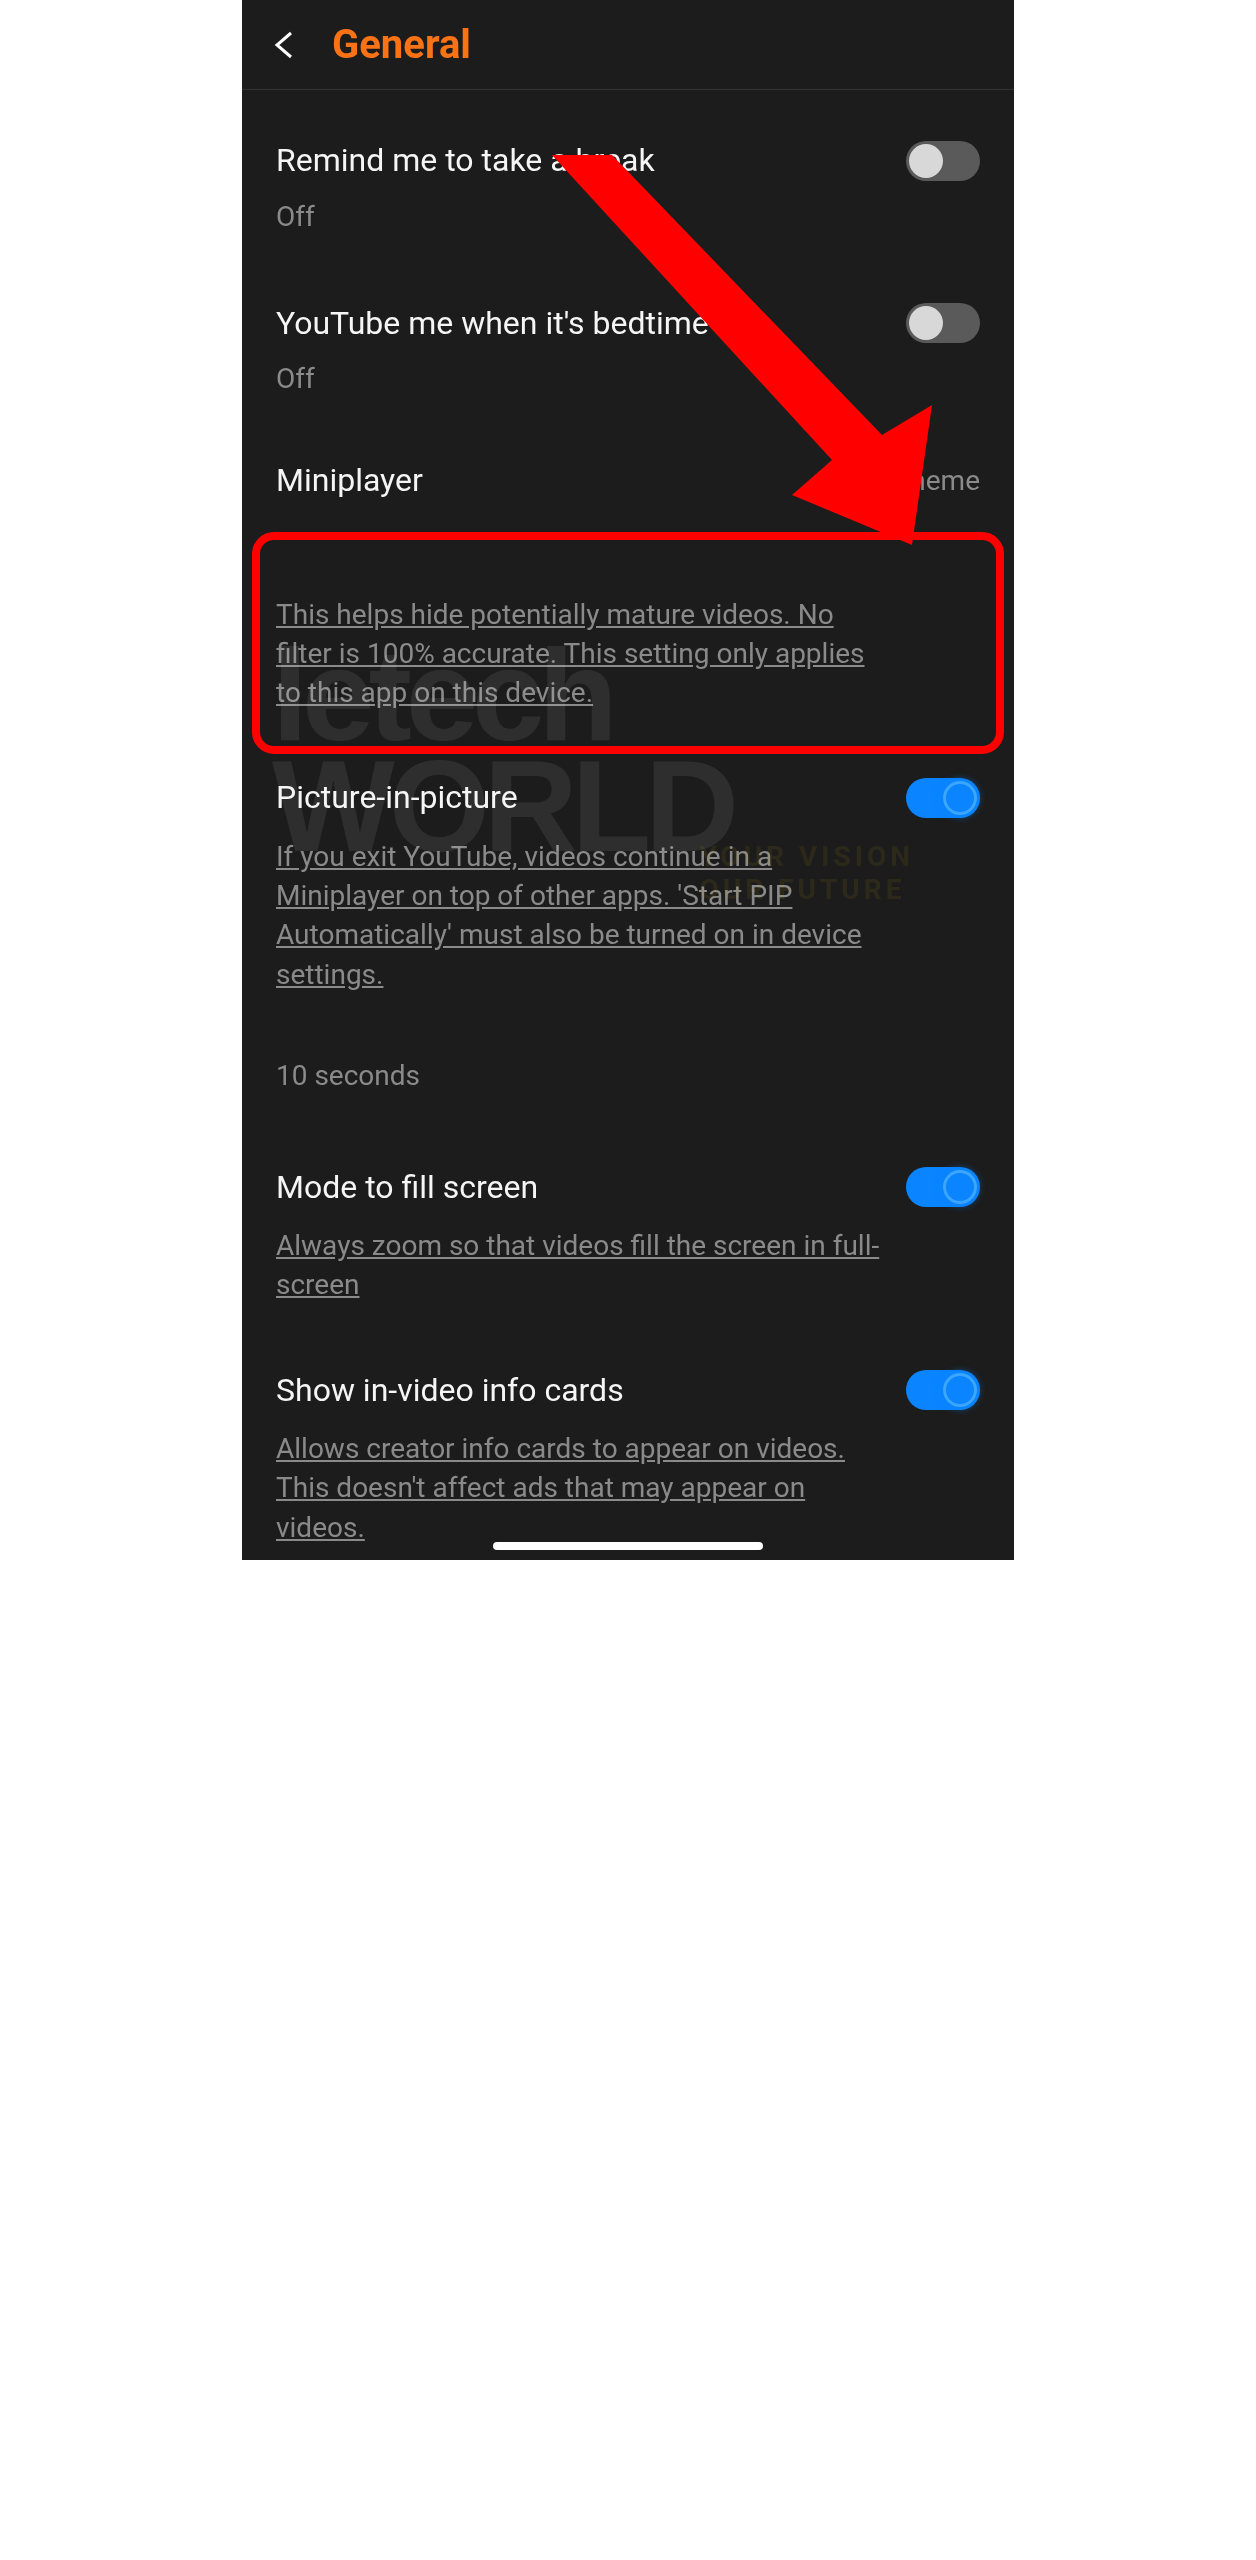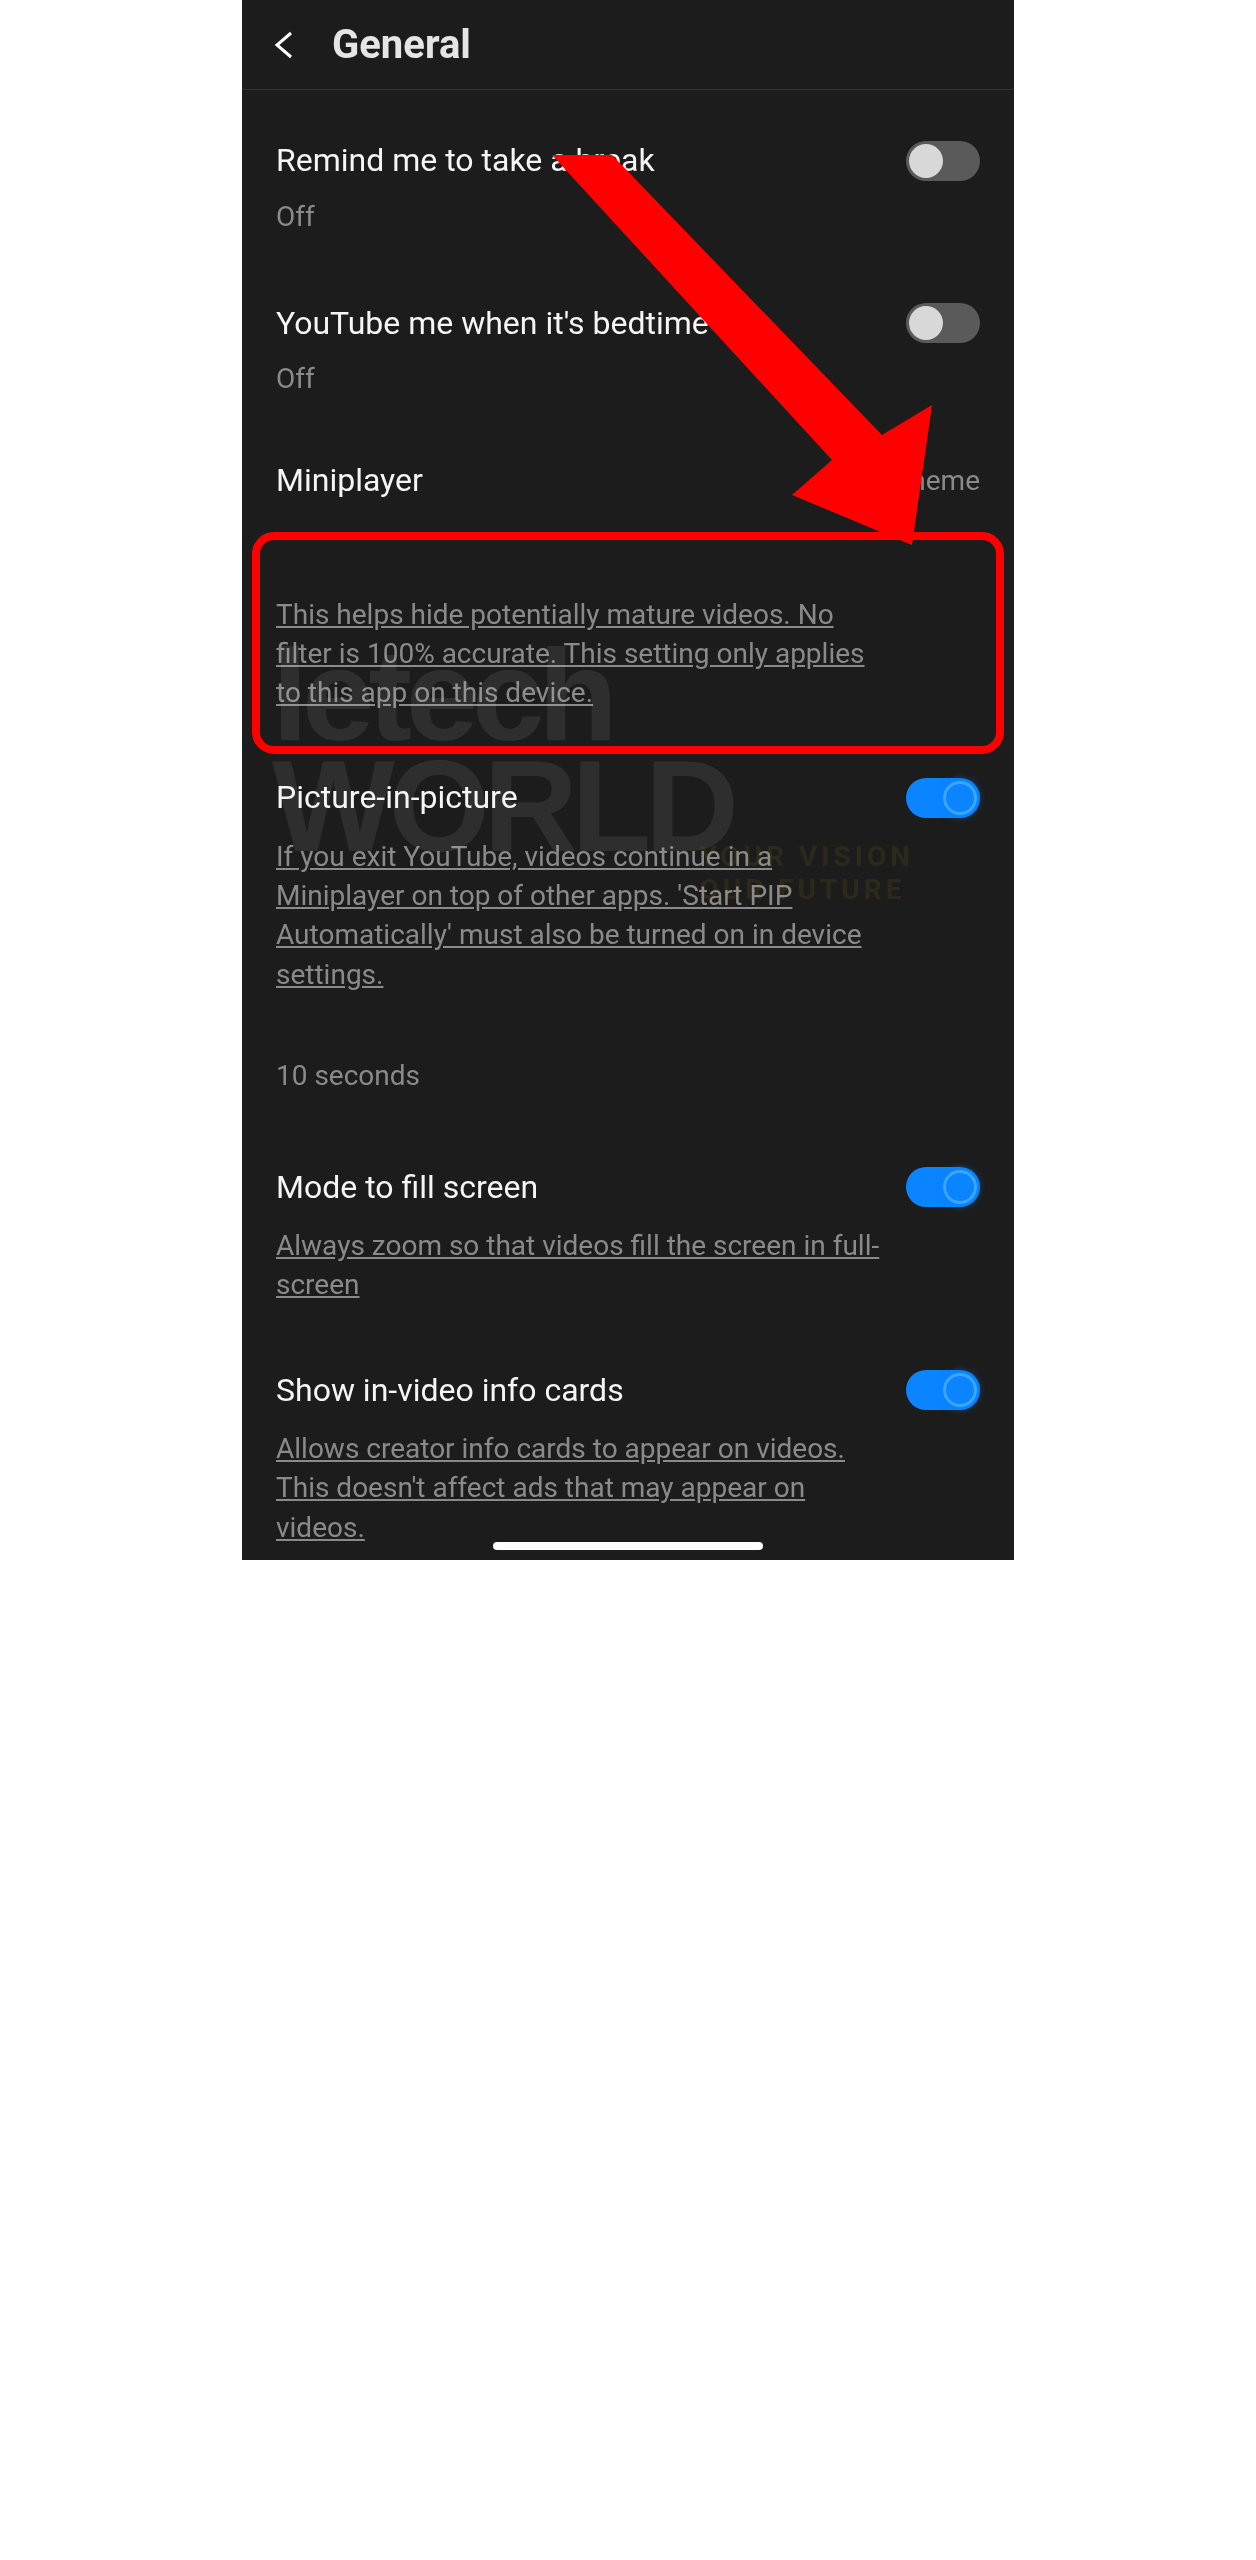--- a/index.html
+++ b/index.html
@@ -37,21 +37,21 @@
       display: flex;
       align-items: center;
       justify-content: center;
     }
     .back-icon svg {
       stroke: #fff;
       stroke-width: 3;
       fill: none;
     }
     .header-title {
-      color: #e5e5e5;
+      color: #f97316;
       font-size: 40px;
       font-weight: 700;
     }
     .settings-list {
       padding: 0 34px;
     }
     .setting-item {
       padding: 30px 0 20px 0;
       position: relative;
     }

